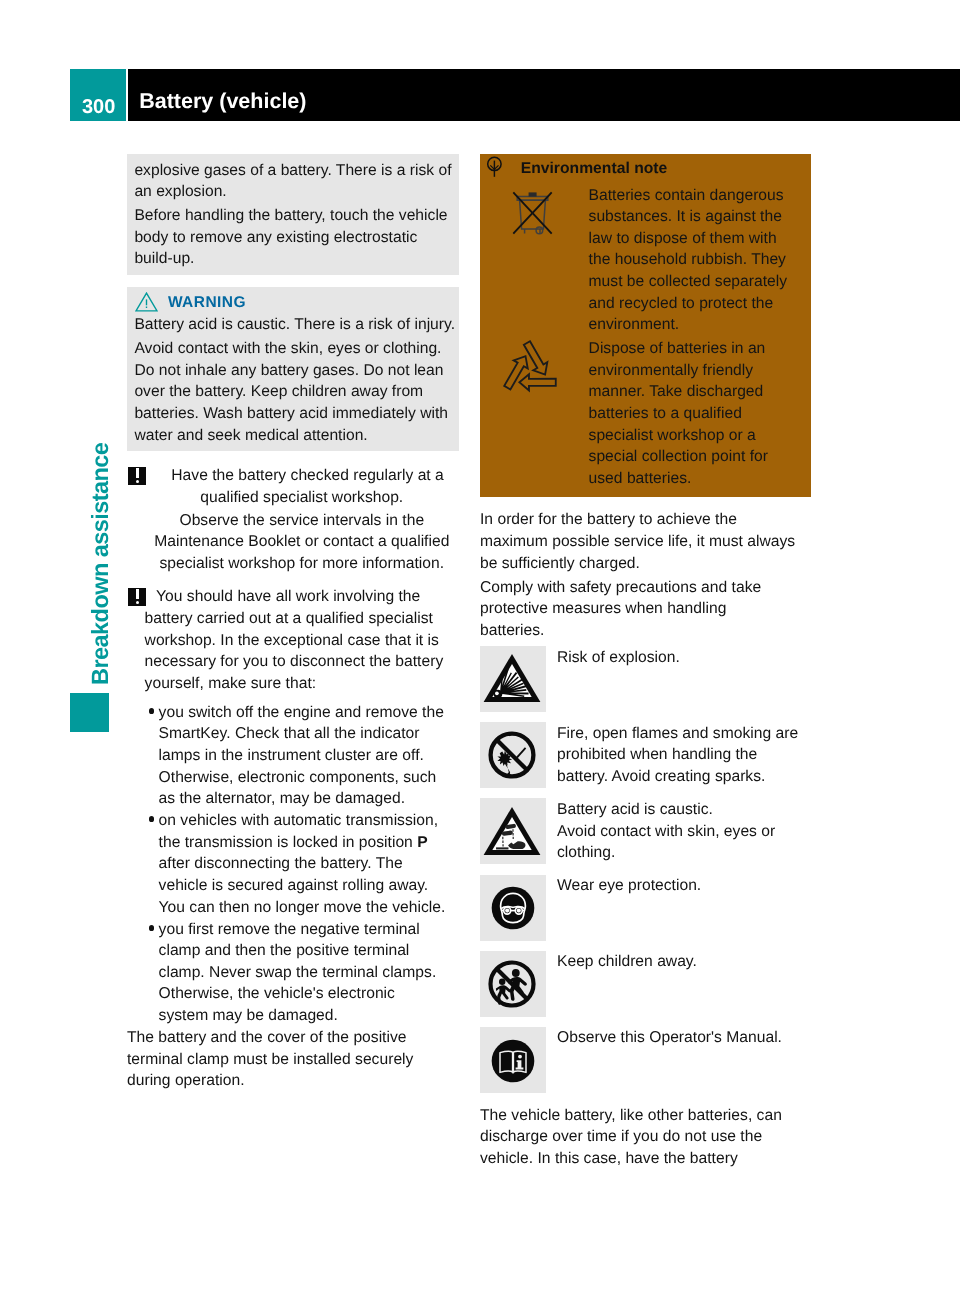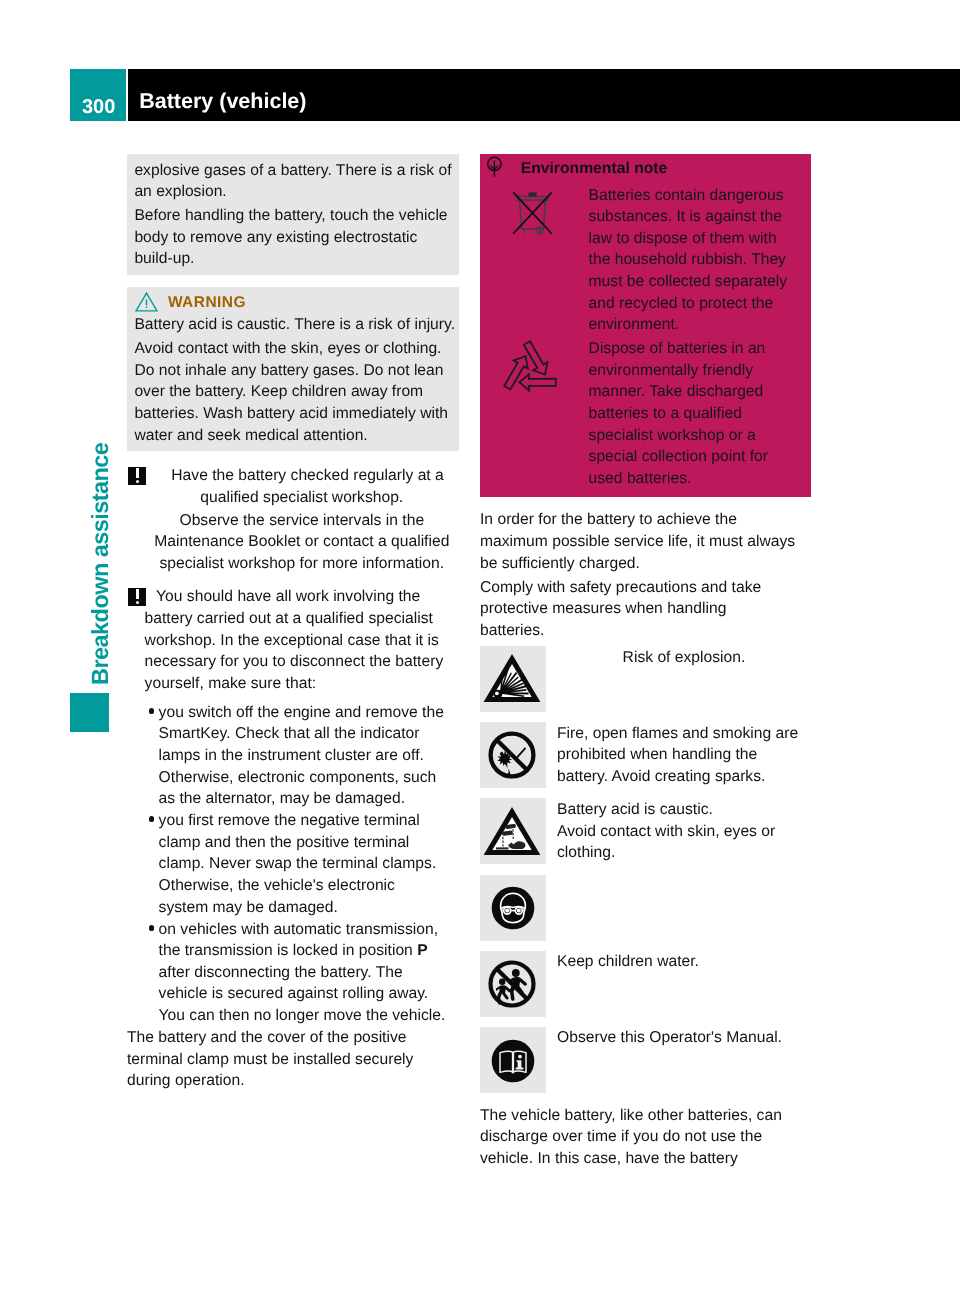--- a/index.html
+++ b/index.html
@@ -19,38 +19,38 @@
   .sidetab .lbl{position:absolute;white-space:nowrap;left:-89px;top:108px;width:238px;height:28px;
            transform:rotate(-90deg);text-align:center;color:#029a9b;
            font-size:23.5px;font-weight:bold;letter-spacing:-0.55px;line-height:28px;}
   .sidetab .sq{position:absolute;left:0px;top:249px;width:38.8px;height:39.4px;background:#029a9b;}
 
   
   .col-l{position:absolute;left:127px;top:154px;width:332px;}
   .col-r{position:absolute;left:480px;top:154px;width:331px;}
 
   .grey{background:#e6e6e6;}
-  .greylite{background:#be185d;}
+  .greylite{background:#a16207;}
 
   p{margin:0;font-size:15.65px;line-height:21.6px;color:#141414;
     letter-spacing:0.01px;white-space:nowrap;}
   .gap{margin-top:2.4px;}
   .blk{margin-top:12px;}
   .nt1{margin-top:14.5px;text-align:center;}
   .nt2{margin-top:12px;}
   .g2{margin-top:1px;}
   .bgap1{margin-top:7.5px;}
   .bgap{margin-top:0.4px;}
   .clg{margin-top:0.6px;}
   .col-l > *:first-child, .col-r > *:first-child{margin-top:0;}
 
   .pad{padding:5.6px 9px 4.7px 7.4px;}
   .epad{padding:4.2px 9px 8px 7.4px;}
 
-  .warnhead{font-size:15.5px;font-weight:bold;color:#a16207;letter-spacing:.45px;
+  .warnhead{font-size:15.5px;font-weight:bold;color:#0369a1;letter-spacing:.45px;
             margin:0;height:22px;position:relative;}
   .warnhead .tri{position:absolute;left:0.3px;top:-0.3px;}
   .warnhead .wtxt{position:absolute;left:33.5px;top:2.2px;}
 
   .envhead{font-size:15.7px;font-weight:bold;color:#111;margin:0;
            height:26.5px;position:relative;letter-spacing:0.01px;}
   .envhead .tree{position:absolute;left:-1.1px;top:-1.8px;}
   .envhead .etxt{position:absolute;left:33.3px;top:1.5px;}
 
   
@@ -65,21 +65,21 @@
   .bullet .bdot{position:absolute;left:21.6px;top:6.2px;width:5.6px;height:5.8px;border-radius:50%;background:#111;font-size:0;line-height:0;}
 
   .envrow{position:relative;min-height:30px;}
   .envrow .ei{position:absolute;left:0;top:0;}
   .envrow .ei svg{position:absolute;}
   .envrow.e1 .ei svg{left:24.2px;top:4.7px;}
   .envrow.e2 .ei svg{left:8.5px;top:-1.2px;}
   .envrow .et{margin-left:101.2px;}
 
   .symrow{position:relative;margin-top:10.1px;height:66px;}
-  .symrow:first-child{margin-top:0;text-align:center;}
+  .symrow:first-child{margin-top:0;}
   .symrow .sbox{position:absolute;left:0;top:0;width:66px;height:66px;background:#e6e6e6;}
   .symrow .sbox svg{position:absolute;}
   [data-name='explosion-hazard-icon'] svg{left:3.0px;top:7.2px;}
   [data-name='no-fire-no-smoking-icon'] svg{left:8.2px;top:8.6px;}
   [data-name='corrosive-hazard-icon'] svg{left:3.0px;top:7.7px;}
   [data-name='wear-eye-protection-icon'] svg{left:11.4px;top:11.2px;}
   [data-name='keep-children-away-icon'] svg{left:8.2px;top:9.2px;}
   [data-name='read-manual-icon'] svg{left:10.8px;top:11.8px;}
   .symrow .stxt{margin-left:77px;padding-top:0.5px;}
   .symlist{margin-top:4.9px;overflow:hidden;}
@@ -140,22 +140,22 @@
       <p class="hang" data-name="notice-2-paragraph-1"><span class="mark" data-name="exclamation-box-icon-2">
             <span class="exbox" data-name="exclamation-box-glyph">
               <i></i>
               <b></b>
             </span>
           </span><span class="lead" data-name="first-line-indent-spacer"></span><span data-name="notice-2-text-1">You should have all work involving the<br>battery carried out at a qualified specialist<br>workshop. In the exceptional case that it is<br>necessary for you to disconnect the battery<br>yourself, make sure that:</span></p>
     </div>
 
     <div data-name="bullet-list">
       <p class="bullet bgap1" data-name="bullet-item-1"><span class="bdot" data-name="bullet-dot-icon">•</span><span data-name="bullet-item-1-text">you switch off the engine and remove the<br>SmartKey. Check that all the indicator<br>lamps in the instrument cluster are off.<br>Otherwise, electronic components, such<br>as the alternator, may be damaged.</span></p>
+      <p class="bullet bgap" data-name="bullet-item-3"><span class="bdot" data-name="bullet-dot-icon-3">•</span><span data-name="bullet-item-3-text">on vehicles with automatic transmission,<br>the transmission is locked in position <b>P</b><br>after disconnecting the battery. The<br>vehicle is secured against rolling away.<br>You can then no longer move the vehicle.</span></p>
       <p class="bullet bgap" data-name="bullet-item-2"><span class="bdot" data-name="bullet-dot-icon-2">•</span><span data-name="bullet-item-2-text">you first remove the negative terminal<br>clamp and then the positive terminal<br>clamp. Never swap the terminal clamps.<br>Otherwise, the vehicle's electronic<br>system may be damaged.</span></p>
-      <p class="bullet bgap" data-name="bullet-item-3"><span class="bdot" data-name="bullet-dot-icon-3">•</span><span data-name="bullet-item-3-text">on vehicles with automatic transmission,<br>the transmission is locked in position <b>P</b><br>after disconnecting the battery. The<br>vehicle is secured against rolling away.<br>You can then no longer move the vehicle.</span></p>
     </div>
 
     <p class="clg" data-name="left-closing-paragraph">The battery and the cover of the positive<br>terminal clamp must be installed securely<br>during operation.</p>
   </div>
 
   <div class="col-r" data-name="right-column">
 
     <div class="greylite epad" data-name="environmental-note-box">
       <div class="envhead" data-name="environmental-note-heading">
         <span class="tree" data-name="tree-icon">
@@ -260,35 +260,36 @@
                 <circle cx="27.8" cy="24.6" r="3.5"></circle>
                 <path d="M19.7 24.6 l4.6 0"></path>
                 <path d="M10.5 24.4 l2.2 0 M31.3 24.4 l2.2 0"></path>
               </g>
               <g fill="#ffffff">
                 <circle cx="16.2" cy="24.6" r="2.1"></circle>
                 <circle cx="27.8" cy="24.6" r="2.1"></circle>
               </g>
             </svg>
           </span>
+        <p class="stxt" data-name="symbol-row-4-text">Wear eye protection.</p>
       </div>
       <div class="symrow" data-name="symbol-row-5">
         <span class="sbox" data-name="keep-children-away-icon">
             <svg width="48" height="48" viewBox="0 0 48 48">
               <circle cx="24" cy="24" r="21.5" fill="none" stroke="#0b0b0b" stroke-width="4.2"></circle>
               <g fill="#0b0b0b">
                 <circle cx="27.8" cy="13.0" r="3.9"></circle>
                 <path d="M24.4 18.1 c2.6 -1.5 6.4 -1.6 8.8 0.3 l5.0 4.3 c0.9 0.8 0.9 1.9 0.2 2.6 c-0.8 0.7 -1.8 0.6 -2.6 -0.2 l-3.8 -3.4 l-0.6 4.5 l3.9 5.4 c0.6 0.8 0.5 1.8 -0.3 2.4 c-0.9 0.6 -1.9 0.4 -2.5 -0.5 l-5.0 -6.5 l-2.0 4.7 l1.0 7.0 c0.2 1.1 -0.5 2.0 -1.5 2.1 c-1.1 0.1 -1.9 -0.6 -2.0 -1.7 l-1.1 -8.2 c-0.1 -0.9 0.1 -1.5 0.5 -2.3 l2.2 -4.7 l-0.3 -2.9 l-2.1 1.6 c-0.6 0.5 -1.0 0.8 -1.7 1.2 l-0.4 -3.1 z"></path>
                 <circle cx="14.2" cy="21.8" r="3.2"></circle>
                 <path d="M11.4 26.2 c2.1 -1.2 5.2 -1.3 7.2 0.3 l4.1 3.5 c0.7 0.6 0.7 1.6 0.1 2.1 c-0.6 0.6 -1.5 0.5 -2.1 -0.1 l-3.1 -2.8 l-0.5 3.7 l3.2 4.4 c0.5 0.7 0.4 1.5 -0.3 2.0 c-0.7 0.5 -1.5 0.3 -2.0 -0.4 l-4.1 -5.3 l-1.6 3.8 l0.8 5.7 c0.1 0.9 -0.4 1.6 -1.2 1.7 c-0.9 0.1 -1.6 -0.5 -1.7 -1.4 l-0.9 -6.7 c-0.1 -0.7 0.1 -1.2 0.4 -1.9 l1.8 -3.8 l-0.2 -2.4 l-1.7 1.3 c-0.5 0.4 -0.8 0.7 -1.4 1.0 l-0.3 -2.5 z"></path>
               </g>
               <path d="M8.4 8.4 L39.6 39.6" stroke="#0b0b0b" stroke-width="4.2" fill="none"></path>
             </svg>
           </span>
-        <p class="stxt" data-name="symbol-row-5-text">Keep children water.</p>
+        <p class="stxt" data-name="symbol-row-5-text">Keep children away.</p>
       </div>
       <div class="symrow" data-name="symbol-row-6">
         <span class="sbox" data-name="read-manual-icon">
             <svg width="44" height="44" viewBox="0 0 44 44">
               <circle cx="22" cy="22" r="21.3" fill="#0b0b0b"></circle>
               <g fill="none" stroke="#f2f2f2" stroke-width="1.5" stroke-linejoin="round">
                 <path d="M21.6 13.2 C18.4 11.2 13.4 12.4 9.0 13.6 L9.0 33.4 C13.4 32.2 18.4 31.0 21.6 33.0 Z"></path>
                 <path d="M22.4 13.2 C25.6 11.2 30.6 12.4 35.0 13.6 L35.0 33.4 C30.6 32.2 25.6 31.0 22.4 33.0 Z"></path>
                 <path d="M22 13.2 L22 34.4"></path>
               </g>

